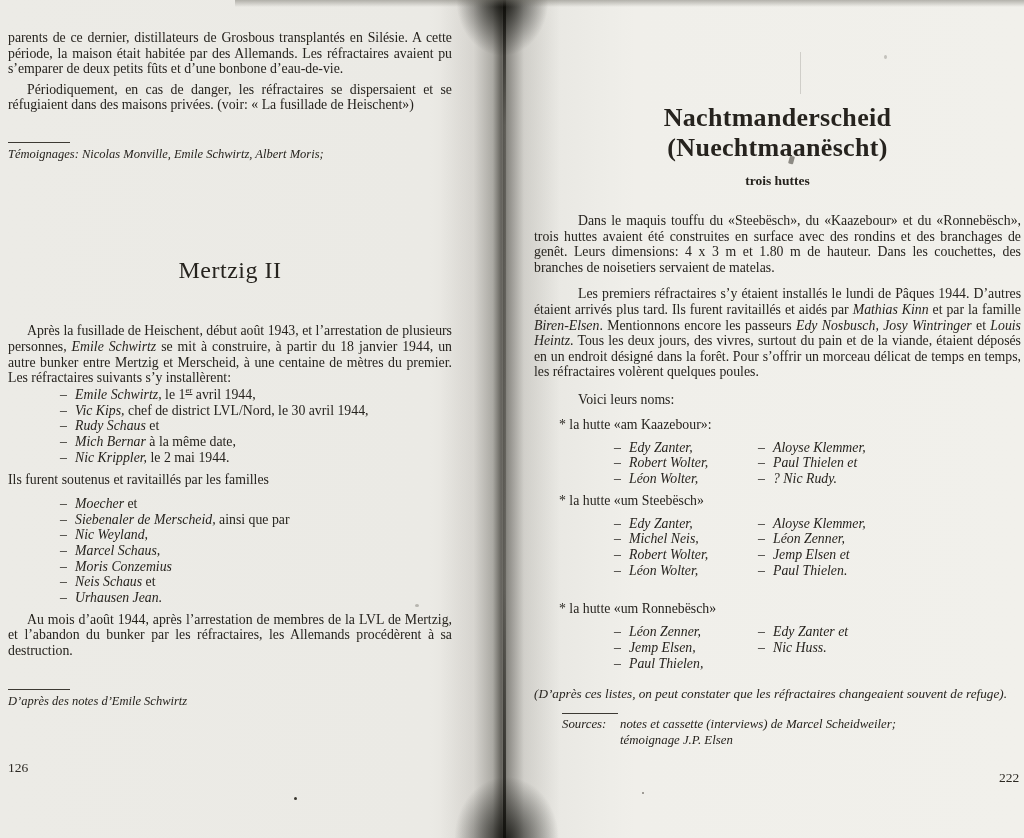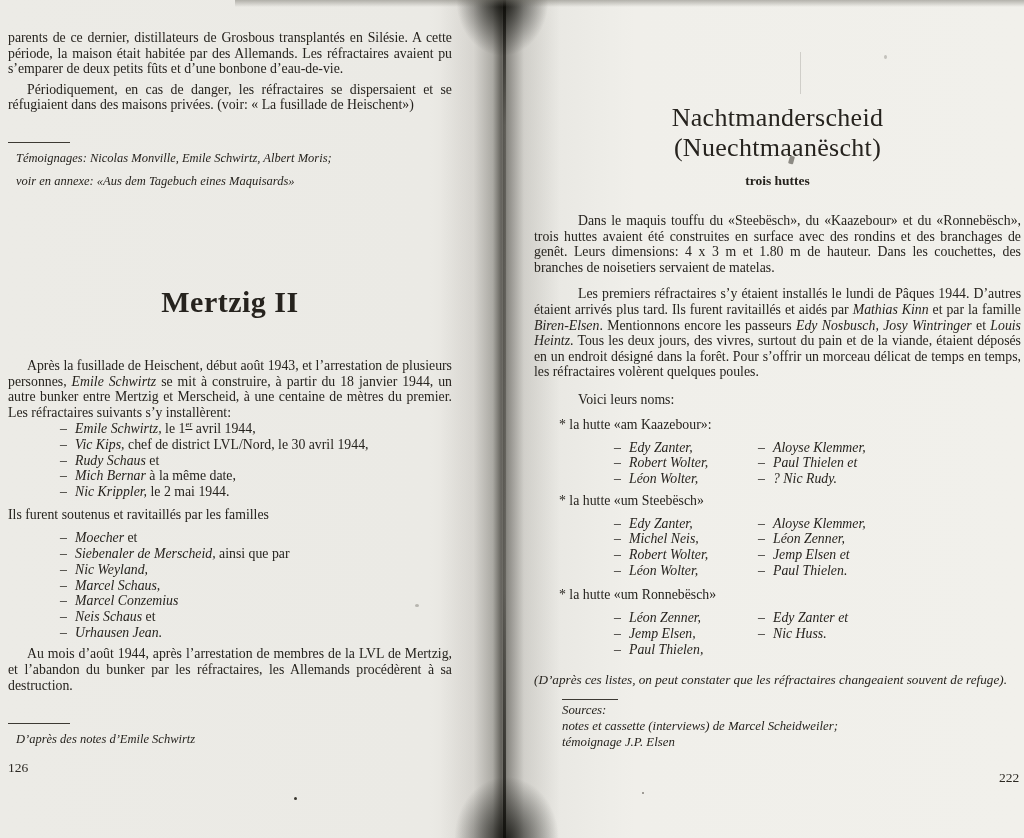--- a/index.html
+++ b/index.html
@@ -20,36 +20,36 @@
   .body-par { font-size:13.8px; line-height:15.6px; text-align:justify; margin:0; }
   .indent   { text-indent:19px; }
   .page-right .indent { text-indent:44px; }
 
   .dash-list { margin:1px 0 0 52px; }
   .dash-row  { font-size:13.8px; line-height:15.7px; }
   .dash      { display:inline-block; width:15px; }
   sup { font-size:9px; line-height:0;text-decoration:underline; }
 
   .fn-rule  { width:62px; height:0; border-top:1.3px solid #3c3933; margin:0 0 4px 0; }
-  .footnote { font-style:italic; font-size:12.5px; line-height:15.5px; margin:8px; }
-
-  .title-left  { font-size:30px; font-weight:bold; text-align:center; margin:95px 0 0 0; letter-spacing:0.5px; }
-  .title-right { font-size:26px; font-weight:normal; text-align:center; line-height:30px; margin:0; letter-spacing:0.3px; }
+  .footnote { font-style:italic; font-size:12.5px; line-height:15.5px; margin:0; }
+
+  .title-left  { font-size:24px; font-weight:normal; text-align:center; margin:95px 0 0 0; letter-spacing:0.5px; }
+  .title-right { font-size:26px; font-weight:bold; text-align:center; line-height:30px; margin:0; letter-spacing:0.3px; }
   .subtitle    { font-size:13.5px; font-weight:bold; text-align:center; margin:10px 0 0 0; }
 
   .hut-header { font-size:13.8px; margin:6px 0 0 25px; }
   .hut-cols   { display:flex; margin:7px 0 0 80px; }
   .hut-col1   { width:144px; }
   .hut-col2   { width:200px; }
   .hut-cols .dash-row { font-style:italic; }
   .hut-cols .dash { font-style:normal; }
 
   .remark { font-style:italic; font-size:13.2px; line-height:15.5px; text-align:justify; margin:14px 0 0 0; }
 
-  .sources { display:flex; font-style:italic; font-size:12.8px; line-height:15.8px; margin:3px 0 0 28px;flex-direction:column; }
+  .sources { display:flex; font-style:italic; font-size:12.8px; line-height:15.8px; margin:3px 0 0 28px; }
   .sources .label { width:58px; flex:none; }
   .src-rule { width:56px; height:0; border-top:1.3px solid #3c3933; margin:12px 0 3px 28px; }
 
   .pagenum { position:absolute; font-size:13.5px; color:#2b2822; }
   #pagenum-left  { left:8px;  top:760px; }
   #pagenum-right { left:999px; top:770px; }
 
   
   #gutter {
     position:absolute; left:440px; top:0; width:120px; height:838px; pointer-events:none;
@@ -92,21 +92,20 @@
 
   <div class="page page-left">
 
     <p class="body-par">parents de ce dernier, distillateurs de Grosbous transplantés en Silésie. A cette période, la maison était habitée par des Allemands. Les réfractaires avaient pu s’emparer de deux petits fûts et d’une bonbone d’eau-de-vie.</p>
 
     <p class="body-par indent" style="margin-top:5px;">Périodiquement, en cas de danger, les réfractaires se dispersaient et se réfugiaient dans des maisons privées. (voir: « La fusillade de Heischent»)</p>
 
     <div style="margin-top:29px;">
       <div class="fn-rule"></div>
       <p class="footnote">Témoignages: Nicolas Monville, Emile Schwirtz, Albert Moris;</p>
-      <p class="footnote">voir en annexe: «Aus dem Tagebuch eines Maquisards»</p>
     </div>
 
     <h1 class="title-left">Mertzig II</h1>
 
     <p class="body-par indent" style="margin-top:39px;"><span>Après la fusillade de Heischent, début août 1943, et l’arrestation de plusieurs personnes, </span><i>Emile Schwirtz</i><span> se mit à construire, à partir du 18 janvier 1944, un autre bunker entre Mertzig et Merscheid, à une centaine de mètres du premier. Les réfractaires suivants s’y installèrent:</span></p>
 
     <div class="dash-list">
       <div class="dash-row"><span class="dash">–</span><i>Emile Schwirtz,</i><span> le 1</span><sup>er</sup><span> avril 1944,</span></div>
       <div class="dash-row"><span class="dash">–</span><i>Vic Kips,</i><span> chef de district LVL/Nord, le 30 avril 1944,</span></div>
       <div class="dash-row"><span class="dash">–</span><i>Rudy Schaus</i><span> et</span></div>
@@ -114,21 +113,21 @@
       <div class="dash-row"><span class="dash">–</span><i>Nic Krippler,</i><span> le 2 mai 1944.</span></div>
     </div>
 
     <p class="body-par" style="margin-top:7px;">Ils furent soutenus et ravitaillés par les familles</p>
 
     <div class="dash-list" style="margin-top:8px;">
       <div class="dash-row"><span class="dash">–</span><i>Moecher</i><span> et</span></div>
       <div class="dash-row"><span class="dash">–</span><i>Siebenaler de Merscheid,</i><span> ainsi que par</span></div>
       <div class="dash-row"><span class="dash">–</span><i>Nic Weyland,</i><span></span></div>
       <div class="dash-row"><span class="dash">–</span><i>Marcel Schaus,</i><span></span></div>
-      <div class="dash-row"><span class="dash">–</span><i>Marcel Conzemius</i><span></span></div>
+      <div class="dash-row"><span class="dash">–</span><i>Moris Conzemius</i><span></span></div>
       <div class="dash-row"><span class="dash">–</span><i>Neis Schaus</i><span> et</span></div>
       <div class="dash-row"><span class="dash">–</span><i>Urhausen Jean.</i><span></span></div>
     </div>
 
     <p class="body-par indent" style="margin-top:6px;">Au mois d’août 1944, après l’arrestation de membres de la LVL de Mertzig, et l’abandon du bunker par les réfractaires, les Allemands procédèrent à sa destruction.</p>
 
     <div style="margin-top:30px;">
       <div class="fn-rule"></div>
       <p class="footnote">D’après des notes d’Emile Schwirtz</p>
     </div>
@@ -176,21 +175,21 @@
         <div class="hut-col2">
           <div class="dash-row"><span class="dash">–</span><span>Aloyse Klemmer,</span></div>
           <div class="dash-row"><span class="dash">–</span><span>Léon Zenner,</span></div>
           <div class="dash-row"><span class="dash">–</span><span>Jemp Elsen et</span></div>
           <div class="dash-row"><span class="dash">–</span><span>Paul Thielen.</span></div>
         </div>
       </div>
     </div>
 
     <div>
-      <p class="hut-header" style="margin-top:9px;">* la hutte «um Ronnebësch»</p>
+      <p class="hut-header" style="margin-top:23px;">* la hutte «um Ronnebësch»</p>
       <div class="hut-cols">
         <div class="hut-col1">
           <div class="dash-row"><span class="dash">–</span><span>Léon Zenner,</span></div>
           <div class="dash-row"><span class="dash">–</span><span>Jemp Elsen,</span></div>
           <div class="dash-row"><span class="dash">–</span><span>Paul Thielen,</span></div>
         </div>
         <div class="hut-col2">
           <div class="dash-row"><span class="dash">–</span><span>Edy Zanter et</span></div>
           <div class="dash-row"><span class="dash">–</span><span>Nic Huss.</span></div>
         </div>

